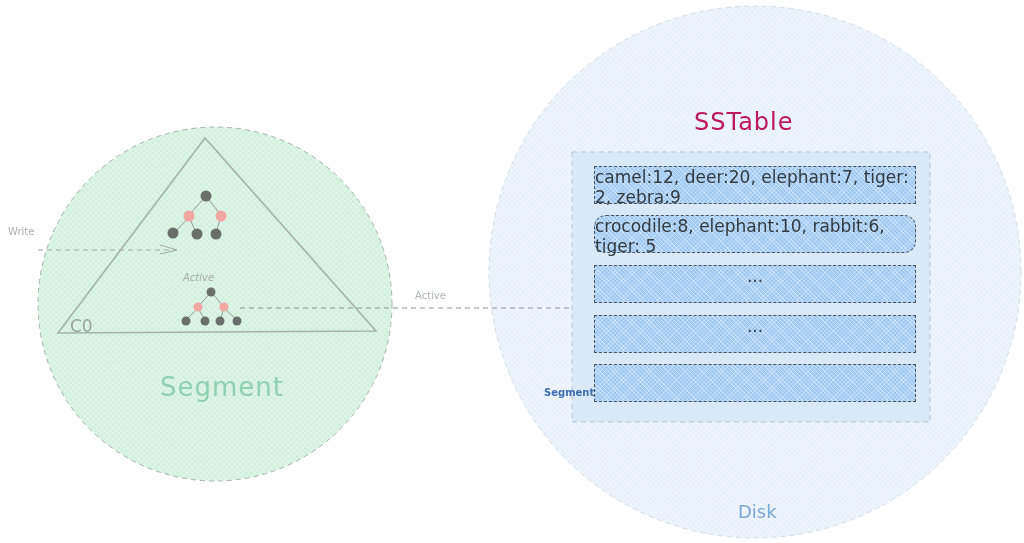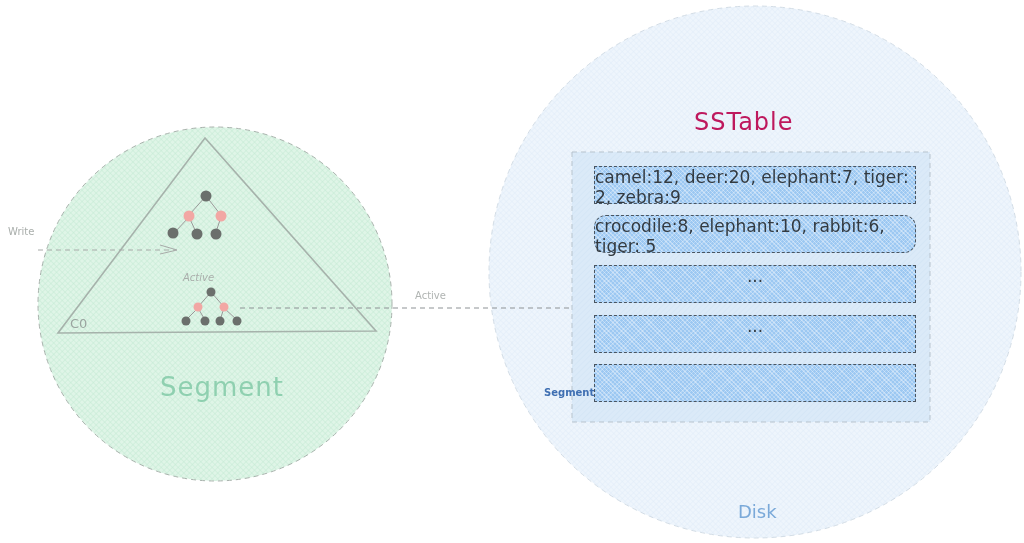--- a/index.html
+++ b/index.html
@@ -7,21 +7,21 @@
          font-family: "DejaVu Sans", sans-serif; }
   svg.canvas { position: absolute; left: 0; top: 0; }
   .label { position: absolute; white-space: nowrap; }
   .title-mem { left: 160px; top: 372px; font-size: 26px; color: #8fd0b0; letter-spacing: 1px; }
   .title-ss  { left: 694px; top: 108px; font-size: 24px; color: #be185d; letter-spacing: 1px; }
   .title-disk{ left: 738px; top: 501px; font-size: 18px; color: #7aa9d9; }
   .lbl-write { left: 8px; top: 226px; font-size: 10px; color: #a9aeab; }
   .lbl-active{ left: 183px; top: 245px; font-size: 10px; color: #a9aeab; font-style: italic; margin-top: 27px; }
   .lbl-flush { left: 415px; top: 290px; font-size: 10px; color: #b0b4b2; }
   .lbl-segment{ left: 544px; top: 387px; font-size: 10px; color: #3f6fb2; font-weight: bold; }
-  .lbl-c0 { left: 70px; top: 316px; font-size: 13px; color: #9aa49f; }
+  .lbl-c0 { left: 70px; top: 316px; font-size: 17px; color: #9aa49f; }
   .segment-row { position: absolute; left: 594px; width: 322px; height: 38px;
      border: 1.5px dashed #4a5560; box-sizing: border-box;
      background-color: #9cc8f2;
      background-image: repeating-linear-gradient(45deg, rgba(255,255,255,0.35) 0 1px, transparent 1px 3px),
                        repeating-linear-gradient(-45deg, rgba(255,255,255,0.25) 0 1px, transparent 1px 3px);
      display: flex; align-items: flex-start; justify-content: center;
      font-size: 17px; color: #333a40; }
 </style>
 </head>
 <body>

